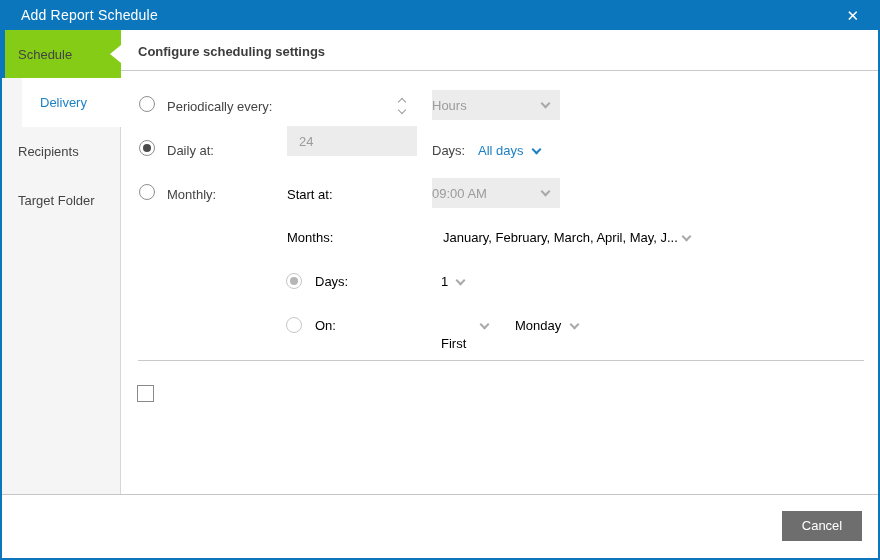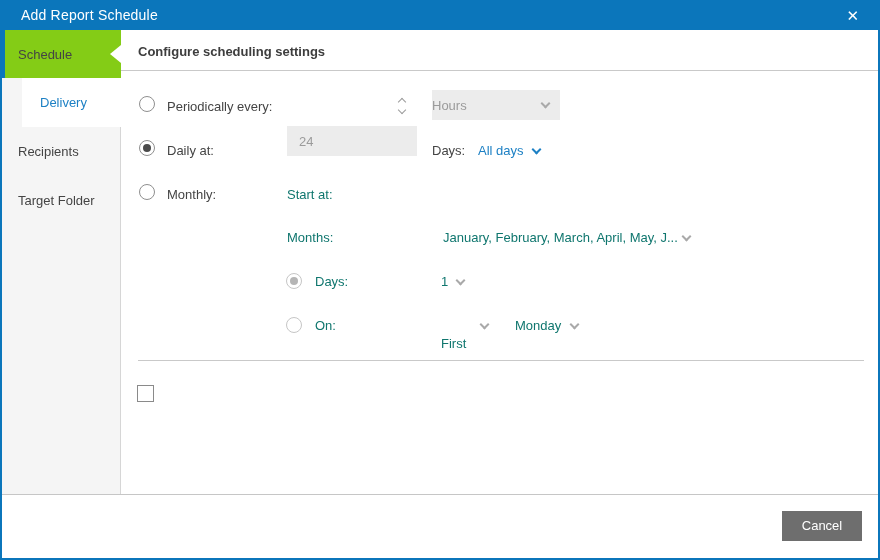--- a/index.html
+++ b/index.html
@@ -18,21 +18,21 @@
   .side-item { position:absolute; left:0; width:121px; display:flex; align-items:center; padding-left:18px; color:#444; cursor:pointer; }
   .side-item.active { background:#84cc16; border-left:5px solid #0b76bb; padding-left:13px; }
   .side-item.active .notch { position:absolute; right:0; top:50%; transform:translateY(-50%);
         width:0; height:0; border-top:9px solid transparent; border-bottom:9px solid transparent; border-right:11px solid #fff; }
   .side-item.link { background:#fff; color:#1d80c4; }
 
   
   .heading { position:absolute; left:138px; top:44px; font-weight:bold; color:#3d3d3d; }
   .hline { position:absolute; height:1px; background:#c9c9c9; }
   .lbl { position:absolute; line-height:16px; white-space:nowrap; }
-  .lbl.dim { color:#0f766e;text-align:right; }
+  .lbl.dim { color:#000000;text-align:right; }
   .link-text { color:#1d80c4; cursor:pointer; }
 
   
   .radio { position:absolute; width:16px; height:16px; border:1px solid #8f8f8f; border-radius:50%; background:#fff; cursor:pointer; }
   .radio.checked::after { content:""; position:absolute; left:3px; top:3px; right:3px; bottom:3px; border-radius:50%; background:#4a4a4a; }
   .radio.dis { border-color:#c6c6c6; cursor:default; }
   .radio.dis.checked::after { background:#b5b5b5; }
   .checkbox { position:absolute; width:17px; height:17px; border:1px solid #8a8a8a; background:#fff; cursor:pointer; }
 
   
@@ -100,20 +100,24 @@
 
   <span class="radio checked" style="left:139px; top:140px;"></span>
   <span class="lbl" style="left:167px; top:143px;text-align:center;">Daily at:</span>
   <span class="lbl" style="left:432px; top:143px;">Days:</span>
   <span class="lbl link-text" style="left:478px; top:143px;">All days</span>
   <span class="chev blue abs" style="left:533px; top:146px;"></span>
 
   <span class="radio" style="left:139px; top:184px;"></span>
   <span class="lbl" style="left:167px; top:187px;">Monthly:</span>
   <span class="lbl dim" style="left:287px; top:187px;">Start at:</span>
+  <div class="field disabled" style="left:432px; top:178px; width:128px;">
+    <span>09:00 AM</span>
+    <span class="chev gray"></span>
+  </div>
 
   <span class="lbl dim" style="left:287px; top:230px;">Months:</span>
   <span class="lbl dim" style="left:443px; top:230px;">January, February, March, April, May, J...</span>
   <span class="chev gray abs" style="left:683px; top:233px;"></span>
 
   <span class="radio dis checked" style="left:286px; top:273px;"></span>
   <span class="lbl dim" style="left:315px; top:274px;">Days:</span>
   <span class="lbl dim" style="left:441px; top:274px;">1</span>
   <span class="chev gray abs" style="left:457px; top:277px;"></span>
 

